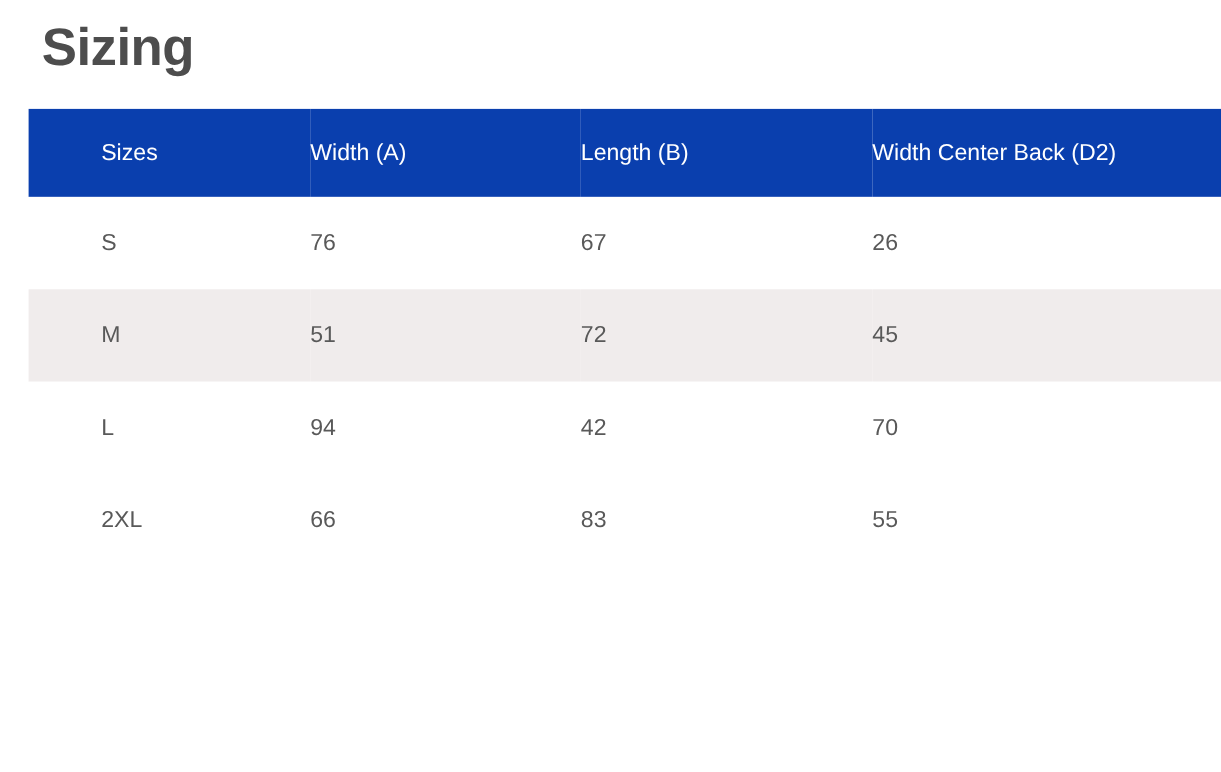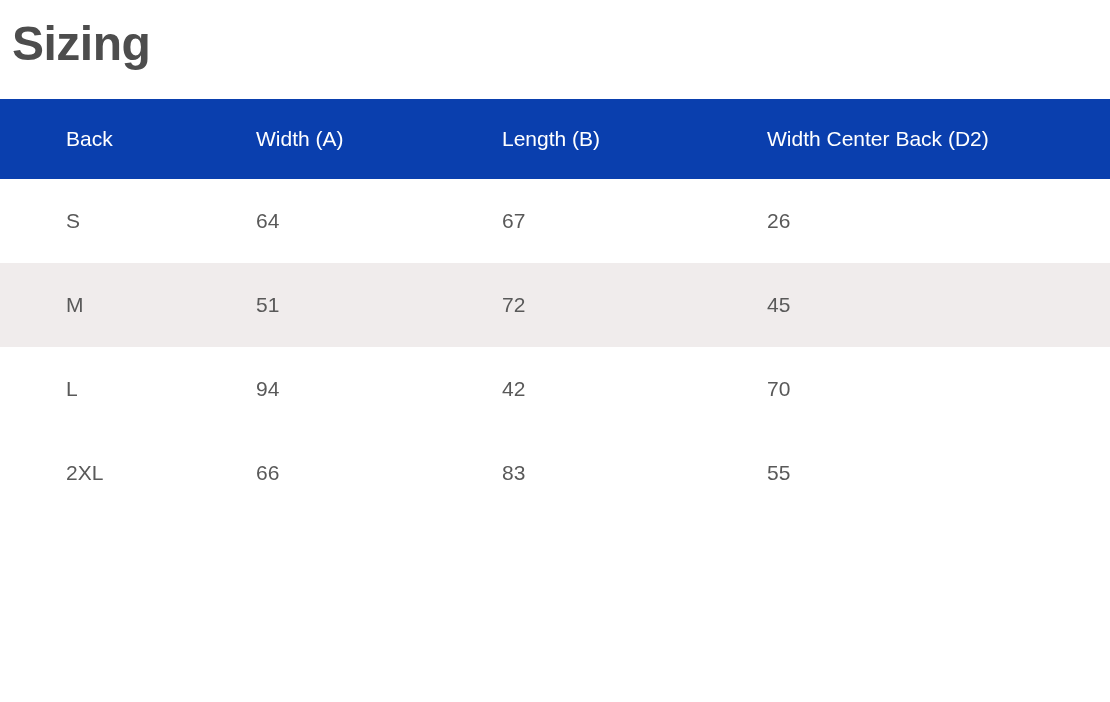--- a/index.html
+++ b/index.html
@@ -12,20 +12,21 @@
     background: #ffffff;
     font-family: "Liberation Sans", sans-serif;
     color: #4a4a4a;
     overflow: hidden;
   }
   .page {
     width: 1110px;
     height: 702px;
     position: relative;
     box-sizing: border-box;
+    padding-left: 26px;
   }
   .page-title {
     font-size: 48px;
     font-weight: bold;
     color: #4d4d4d;
     letter-spacing: -0.5px;
     margin: 0;
     padding: 8px 0 0 12px;
     line-height: 72px;
   }
@@ -69,30 +70,30 @@
 </style>
 </head>
 <body>
 
 <div class="page">
   <h1 class="page-title">Sizing</h1>
 
   <table class="sizing-table">
     <thead>
       <tr>
-        <th class="c0">Back</th>
+        <th class="c0">Sizes</th>
         <th class="c1">Width (A)</th>
         <th class="c2">Length (B)</th>
         <th class="c3">Width Center Back (D2)</th>
       </tr>
     </thead>
     <tbody>
       <tr class="row-even">
         <td class="c0">S</td>
-        <td class="c1">64</td>
+        <td class="c1">76</td>
         <td class="c2">67</td>
         <td class="c3">26</td>
       </tr>
       <tr class="row-odd">
         <td class="c0">M</td>
         <td class="c1">51</td>
         <td class="c2">72</td>
         <td class="c3">45</td>
       </tr>
       <tr class="row-even">

